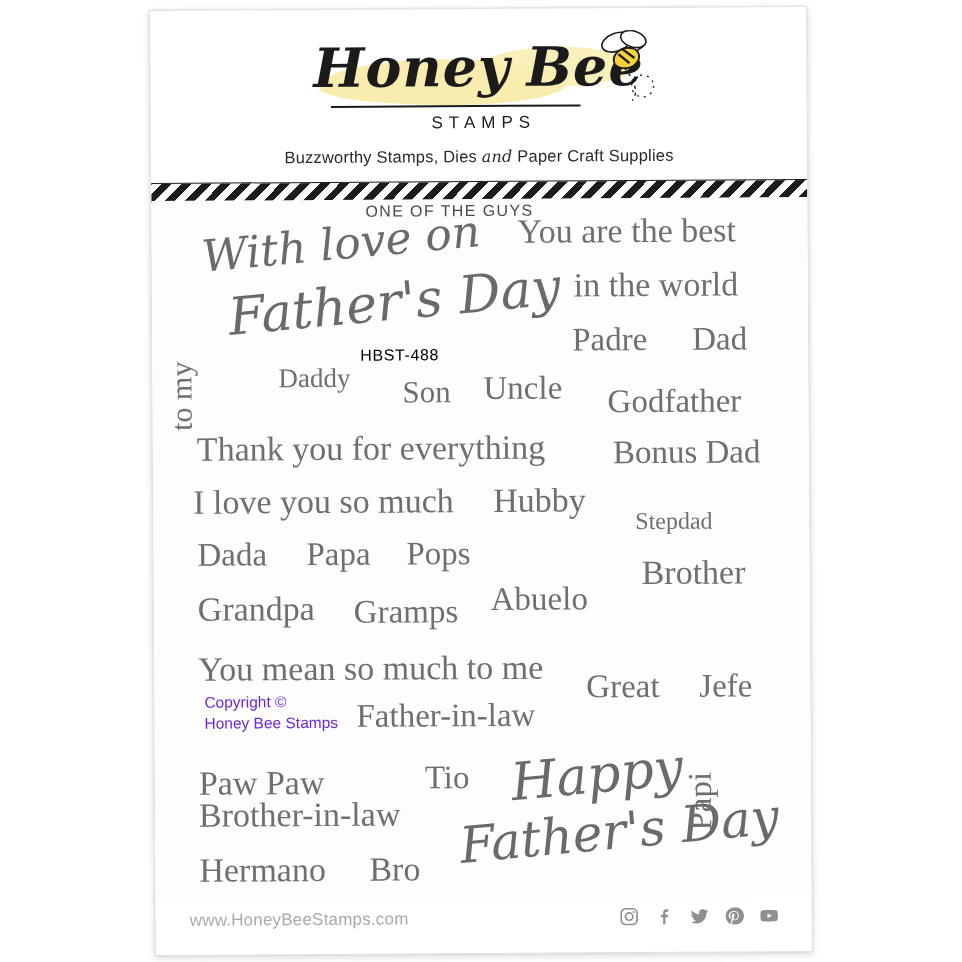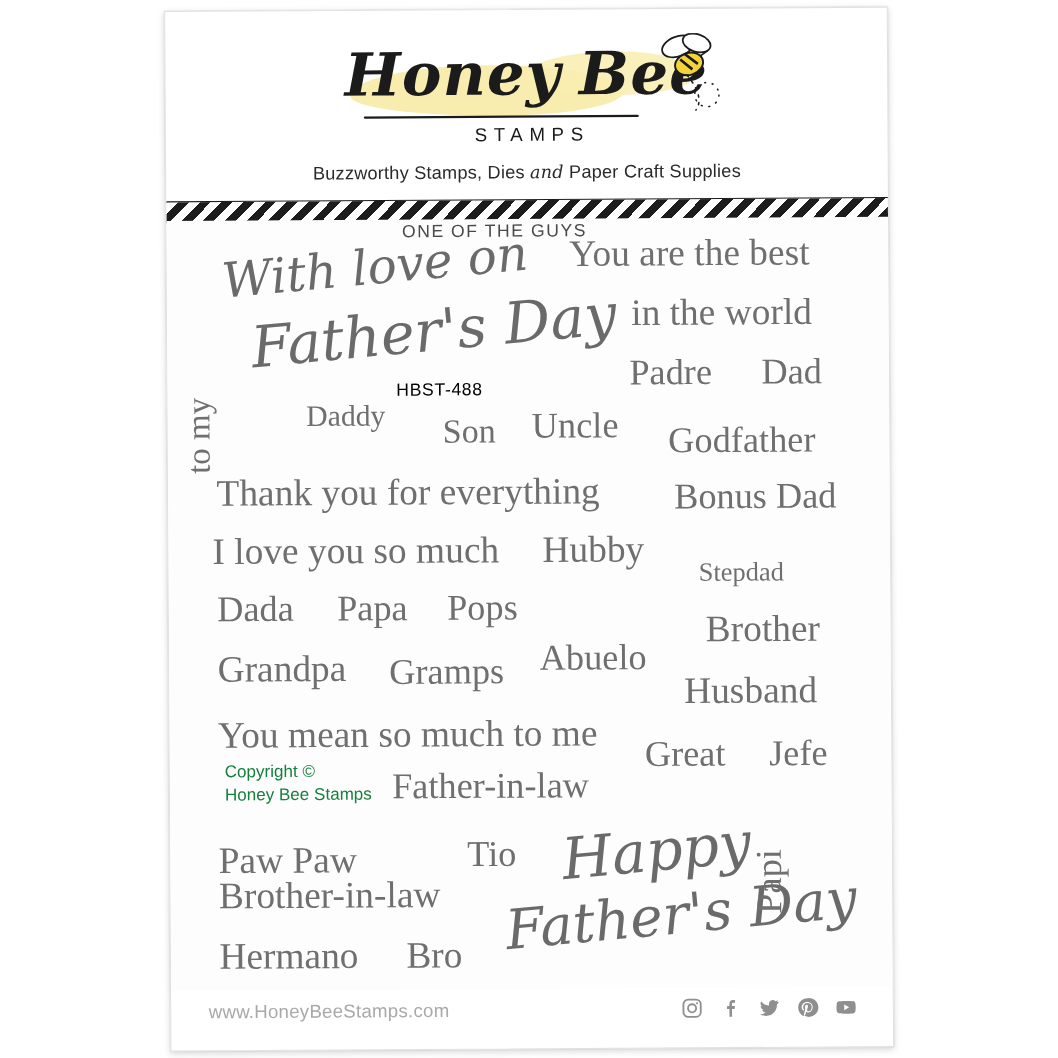--- a/index.html
+++ b/index.html
@@ -190,21 +190,21 @@
     font-family: "Liberation Sans", sans-serif;
     font-size: 16px;
     color: #000000;
     letter-spacing: .6px;
   }
 
   .copyright {
     position: absolute;
     font-family: "Liberation Sans", sans-serif;
     font-size: 15.5px;
-    color: #15803d;
+    color: #6d28d9;
     line-height: 1.35;
   }
 
   
   .footer {
     position: absolute;
     left: 0;
     bottom: 0;
     width: 100%;
     height: 56px;
@@ -305,21 +305,20 @@
       <div class="stamp serif" style="left:482px; top:283px; font-size:24px;margin-top:28px;">Stepdad</div>
 
       <div class="stamp serif" style="left:44px; top:338px; font-size:33px;">Dada</div>
       <div class="stamp serif" style="left:153px; top:338px; font-size:33px;">Papa</div>
       <div class="stamp serif" style="left:253px; top:338px; font-size:33px;">Pops</div>
       <div class="stamp serif" style="left:488px; top:358px; font-size:34px;">Brother</div>
 
       <div class="stamp serif" style="left:44px; top:392px; font-size:34px;">Grandpa</div>
       <div class="stamp serif" style="left:200px; top:396px; font-size:33px;">Gramps</div>
       <div class="stamp serif" style="left:337px; top:384px; font-size:33px;">Abuelo</div>
-      <div class="stamp serif" style="left:468px; top:414px; font-size:34px;">Husband</div>
 
       <div class="stamp serif" style="left:44px; top:452px; font-size:34px;">You mean so much to me</div>
       <div class="stamp serif" style="left:432px; top:472px; font-size:33px;">Great</div>
       <div class="stamp serif" style="left:545px; top:472px; font-size:33px;">Jefe</div>
 
       <div class="copyright" style="left:50px; top:492px;">
         <div>Copyright ©</div>
         <div>Honey Bee Stamps</div>
       </div>
 

